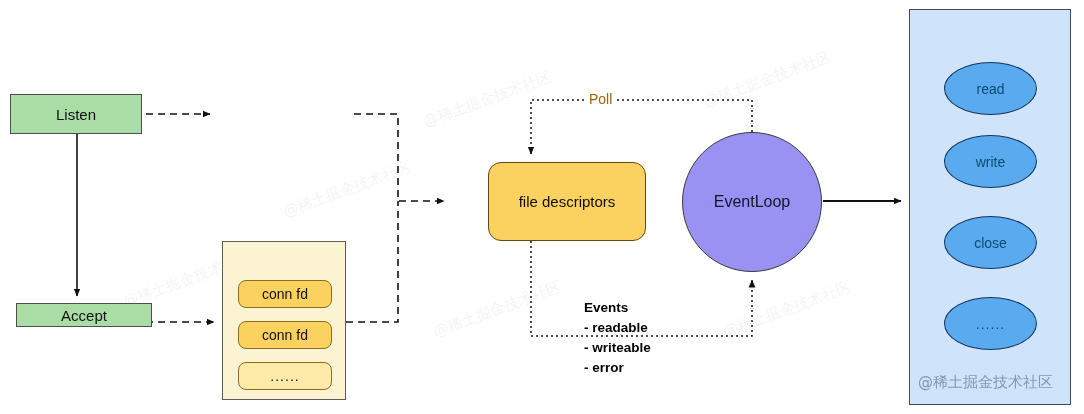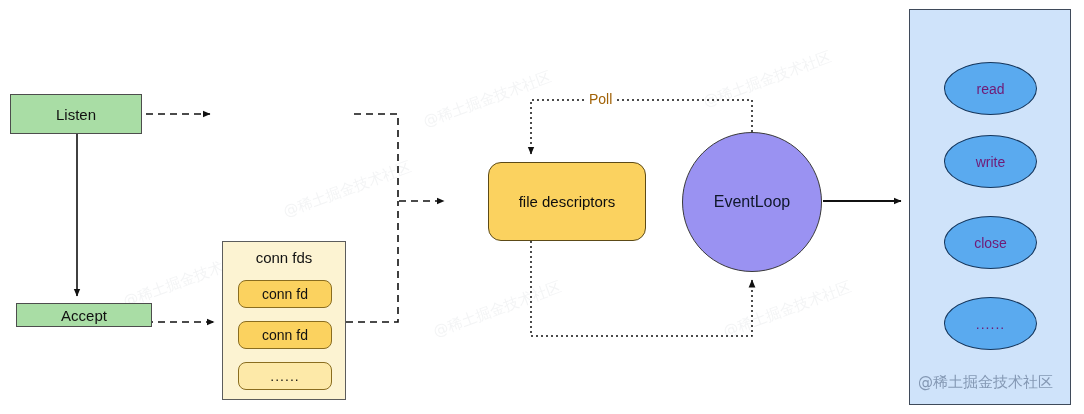--- a/index.html
+++ b/index.html
@@ -101,21 +101,21 @@
   .ellipse {
     position: absolute;
     box-sizing: border-box;
     background: #5aaaef;
     border: 1.6px solid #15365c;
     border-radius: 50%;
     display: flex;
     align-items: center;
     justify-content: center;
     font-size: 14px;
-    color: #701a75;
+    color: #0c4a6e;
   }
   .ellipse.dots { letter-spacing: 1px; }
   
   .edge-label {
     position: absolute;
     font-size: 14px;
     font-weight: normal;
     color: #a16207;
     background: #fff;
     padding: 0 3px;
@@ -199,21 +199,20 @@
   <div class="node green-box" style="left:10px; top:94px; width:132px; height:40px;">
     <span>Listen</span>
   </div>
 
   <div class="node green-box" style="left:16px; top:303px; width:136px; height:24px;">
     <span>Accept</span>
   </div>
 
 
   <div class="node conn-container" style="left:222px; top:241px; width:124px; height:159px;">
-    <div class="conn-title">conn fds</div>
     <div class="conn-item" style="left:15px; top:38px; width:94px; height:28px;">
       <span>conn fd</span>
     </div>
     <div class="conn-item" style="left:15px; top:79px; width:94px; height:28px;">
       <span>conn fd</span>
     </div>
     <div class="conn-item dots" style="left:15px; top:120px; width:94px; height:28px;">
       <span>......</span>
     </div>
   </div>
@@ -223,20 +222,26 @@
   </div>
 
   <div class="node circle" style="left:682px; top:132px; width:140px; height:140px;">
     <span>EventLoop</span>
   </div>
 
   <div class="edge-label" style="left:586px; top:91px;">
     <span>Poll</span>
   </div>
 
+  <div class="events-label" style="left:584px; top:298px;">
+    <div>Events</div>
+    <div>- readable</div>
+    <div>- writeable</div>
+    <div>- error</div>
+  </div>
 
   <div class="node panel" style="left:909px; top:9px; width:162px; height:396px;">
 
     <div class="ellipse" style="left:34px; top:52px; width:93px; height:53px;">
       <span>read</span>
     </div>
     <div class="ellipse" style="left:34px; top:125px; width:93px; height:53px;">
       <span>write</span>
     </div>
     <div class="ellipse" style="left:34px; top:206px; width:93px; height:53px;">

